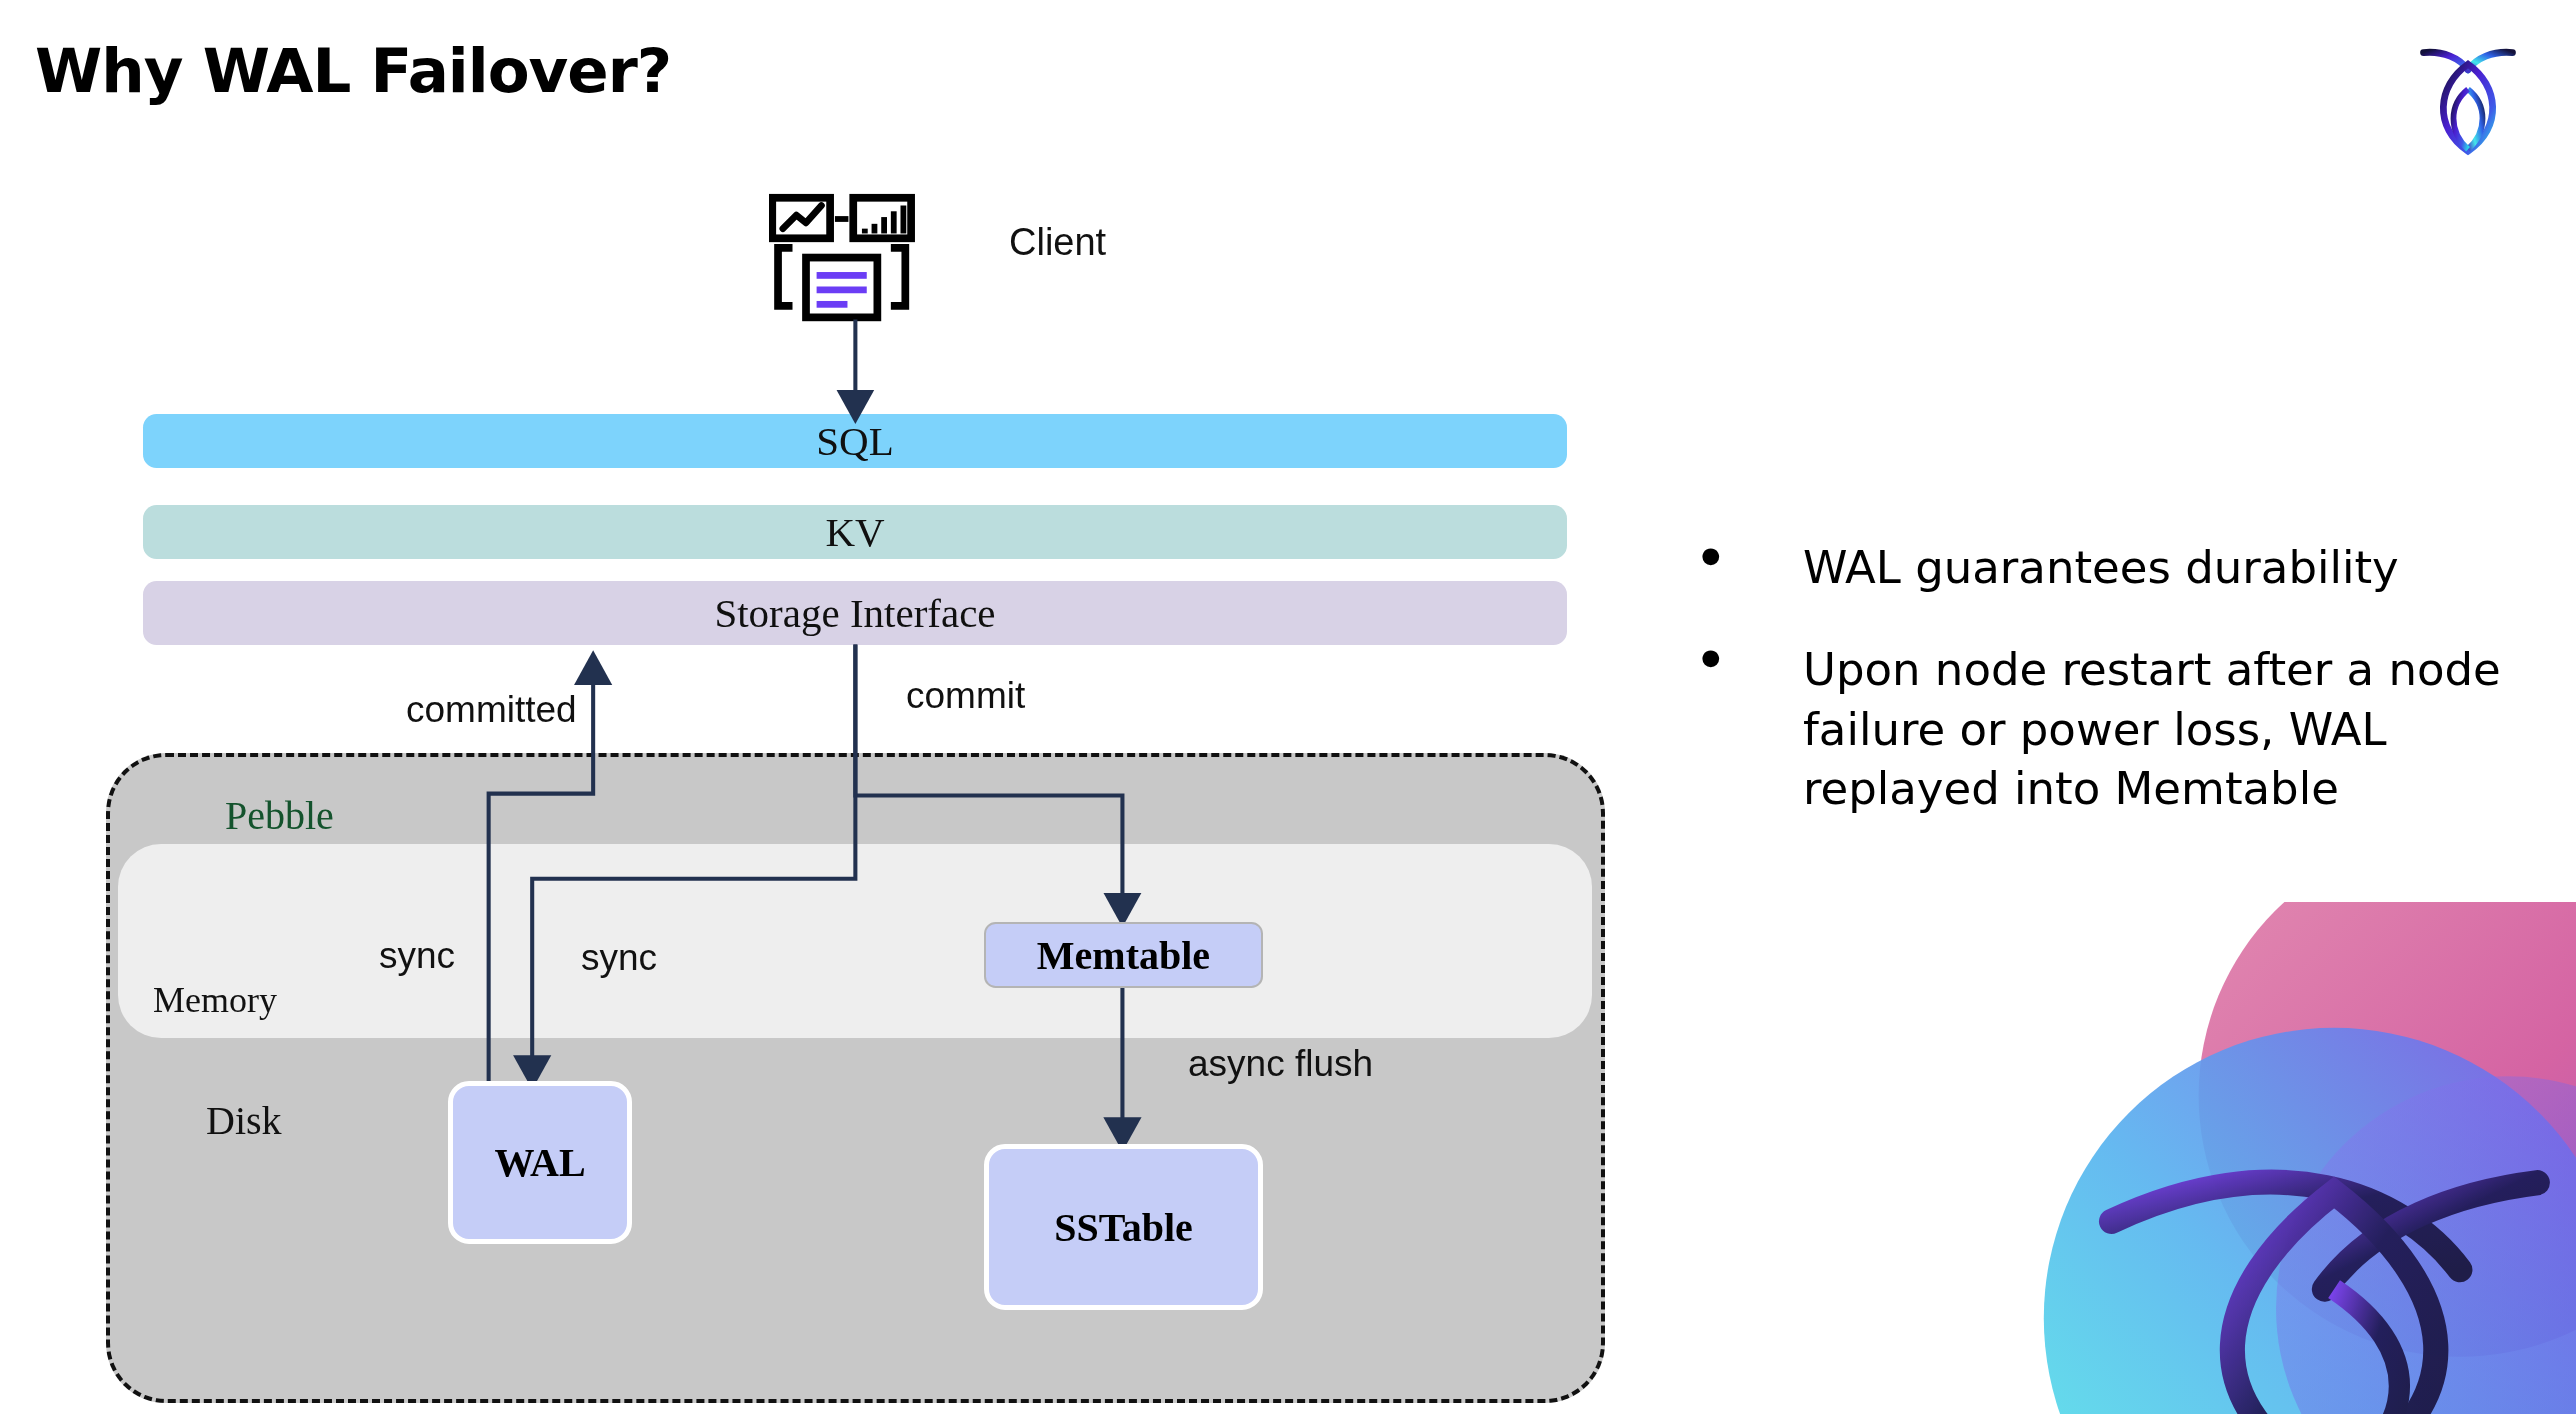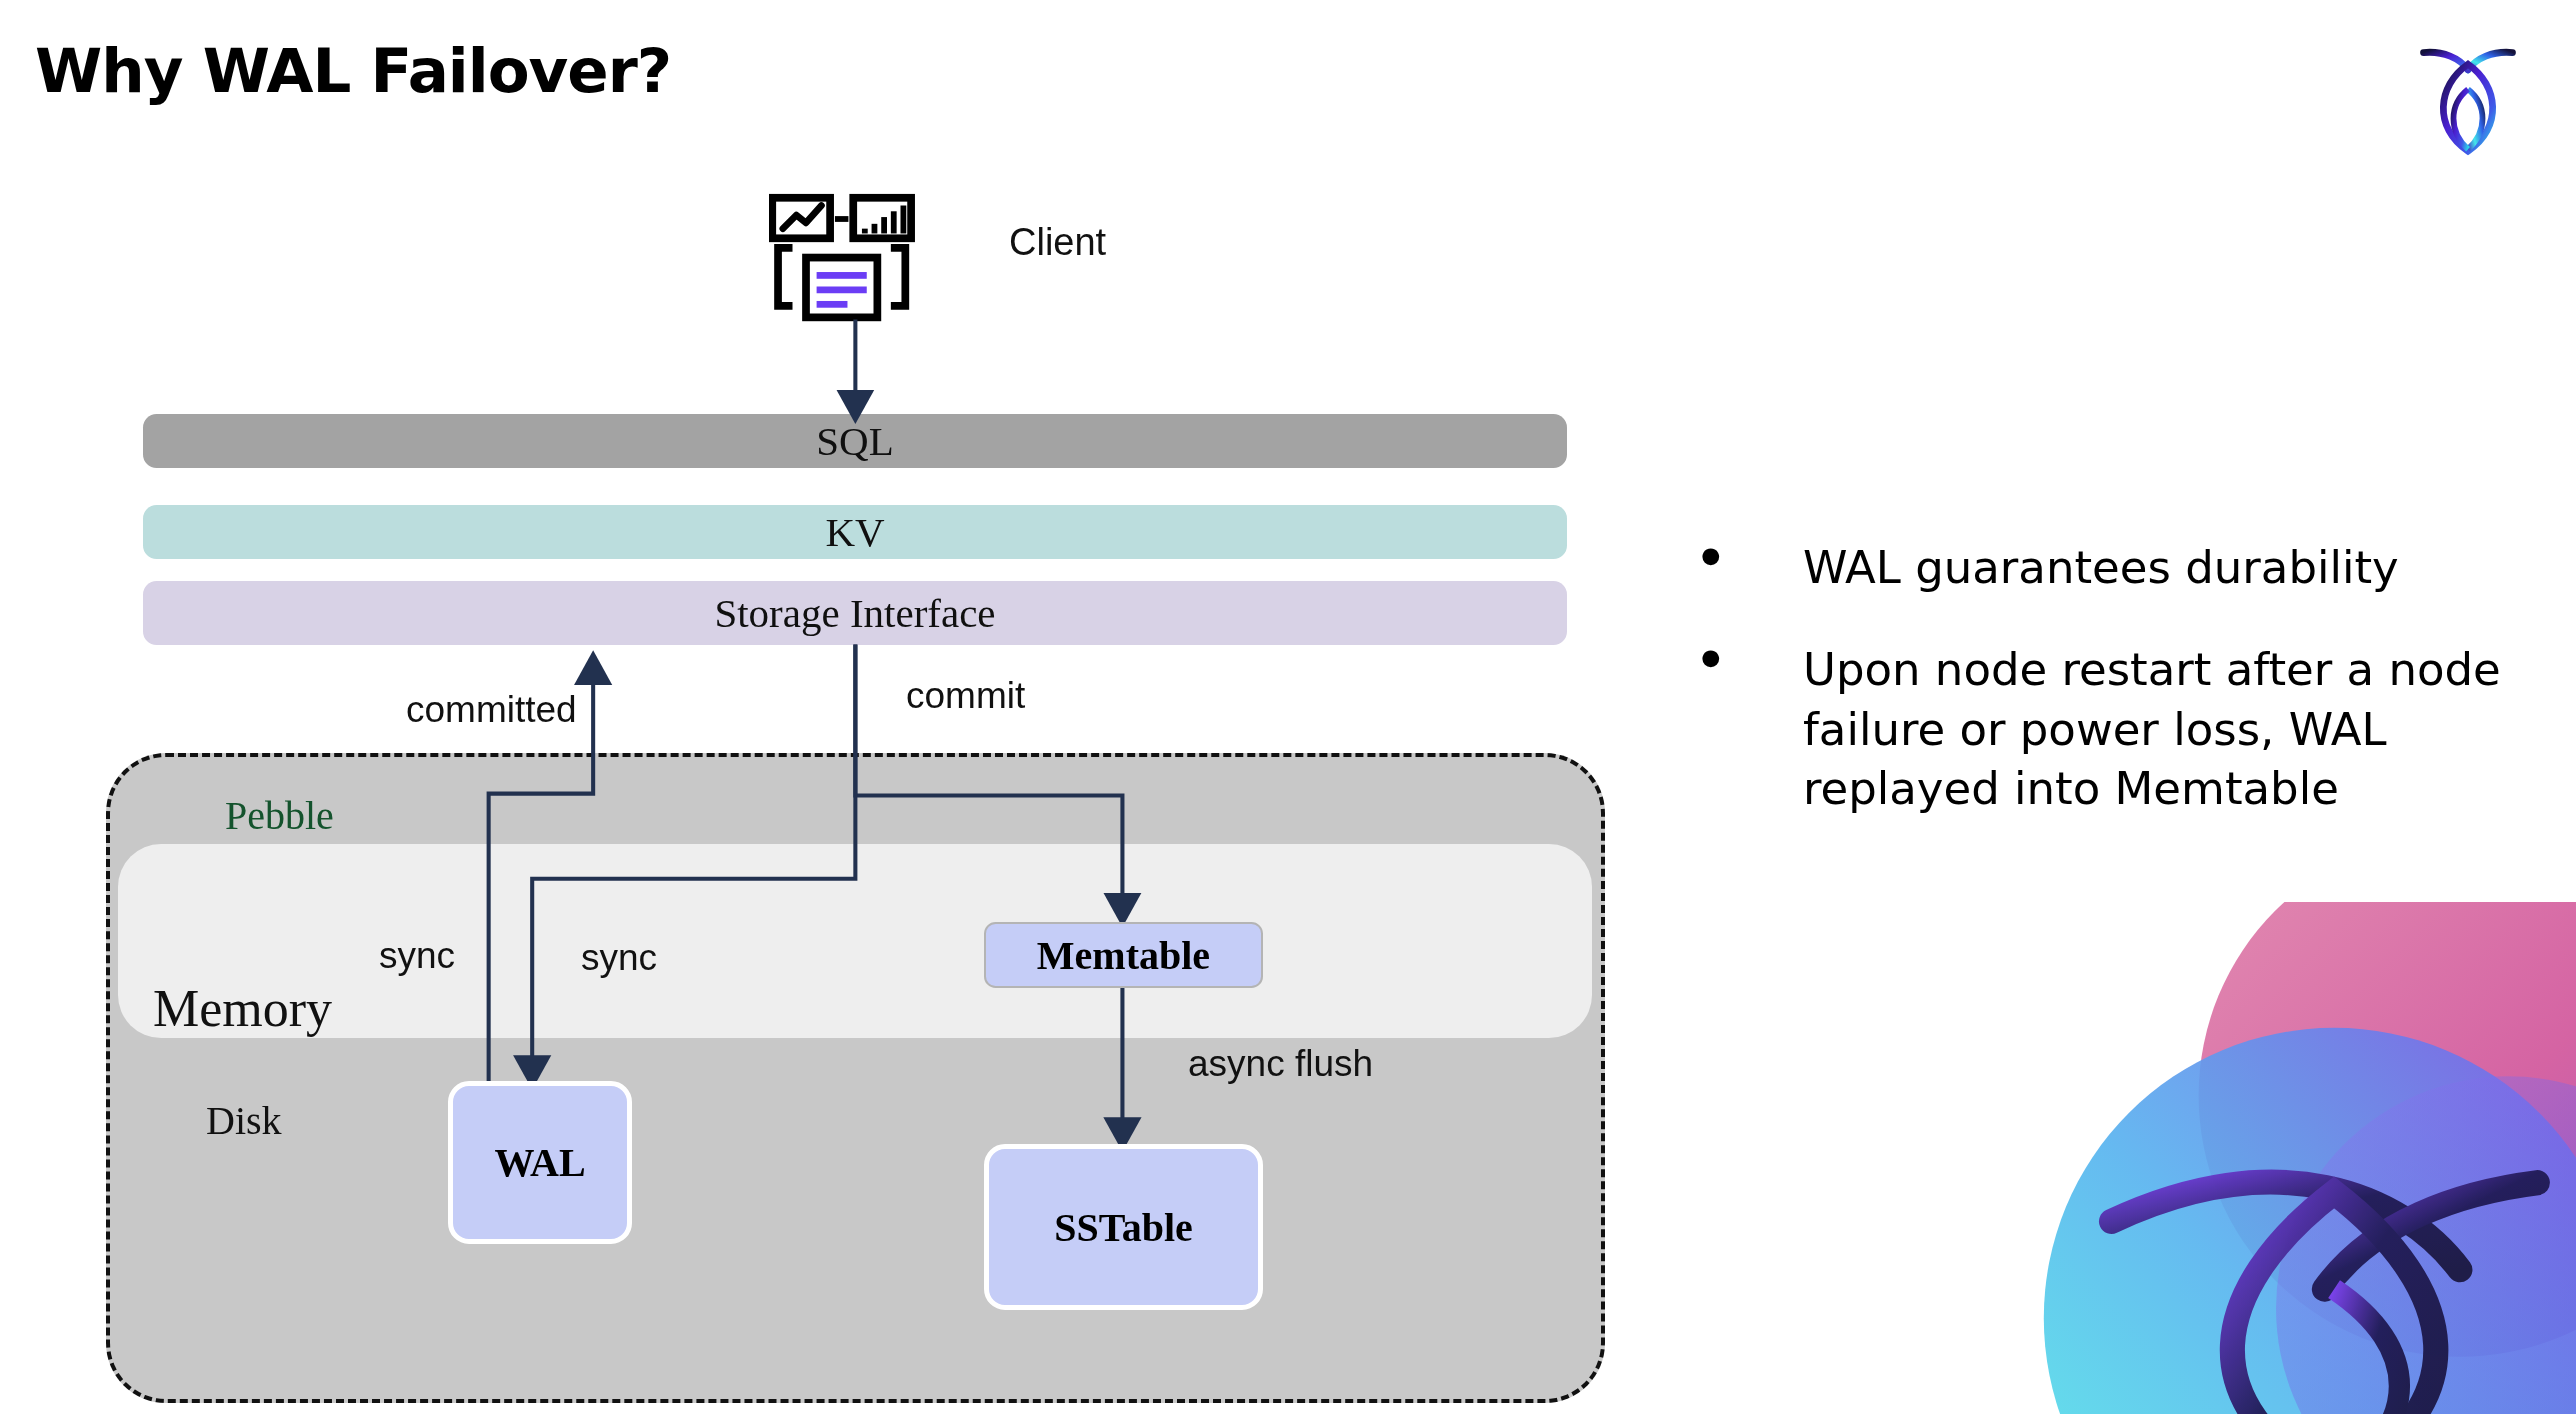--- a/index.html
+++ b/index.html
@@ -81,21 +81,21 @@
     left: 143px;
     width: 1424px;
     border-radius: 13.5px;
     display: flex;
     align-items: center;
     justify-content: center;
     font-family: "Liberation Serif", serif;
     font-size: 41px;
     color: #101010;
   }
-  #layer-sql  { top: 414px; height: 54px; background: #a3a3a3; }
+  #layer-sql  { top: 414px; height: 54px; background: #7dd3fc; }
   #layer-kv   { top: 505px; height: 54px; background: #bbdddd; }
   #layer-si   { top: 581px; height: 64px; background: #d8d2e6; }
 
   
   #pebble-box {
     position: absolute;
     left: 106px;
     top: 753px;
     width: 1499px;
     height: 650px;
@@ -122,21 +122,21 @@
     height: 194px;
     background: #eeeeee;
     border-radius: 43px;
     box-sizing: border-box;
   }
   #memory-label {
     position: absolute;
     left: 153px;
     top: 979px;
     font-family: "Liberation Serif", serif;
-    font-size: 52px;
+    font-size: 36px;
     color: #111111;
   }
   #disk-label {
     position: absolute;
     left: 206px;
     top: 1097px;
     font-family: "Liberation Serif", serif;
     font-size: 40px;
     color: #111111;
   }

